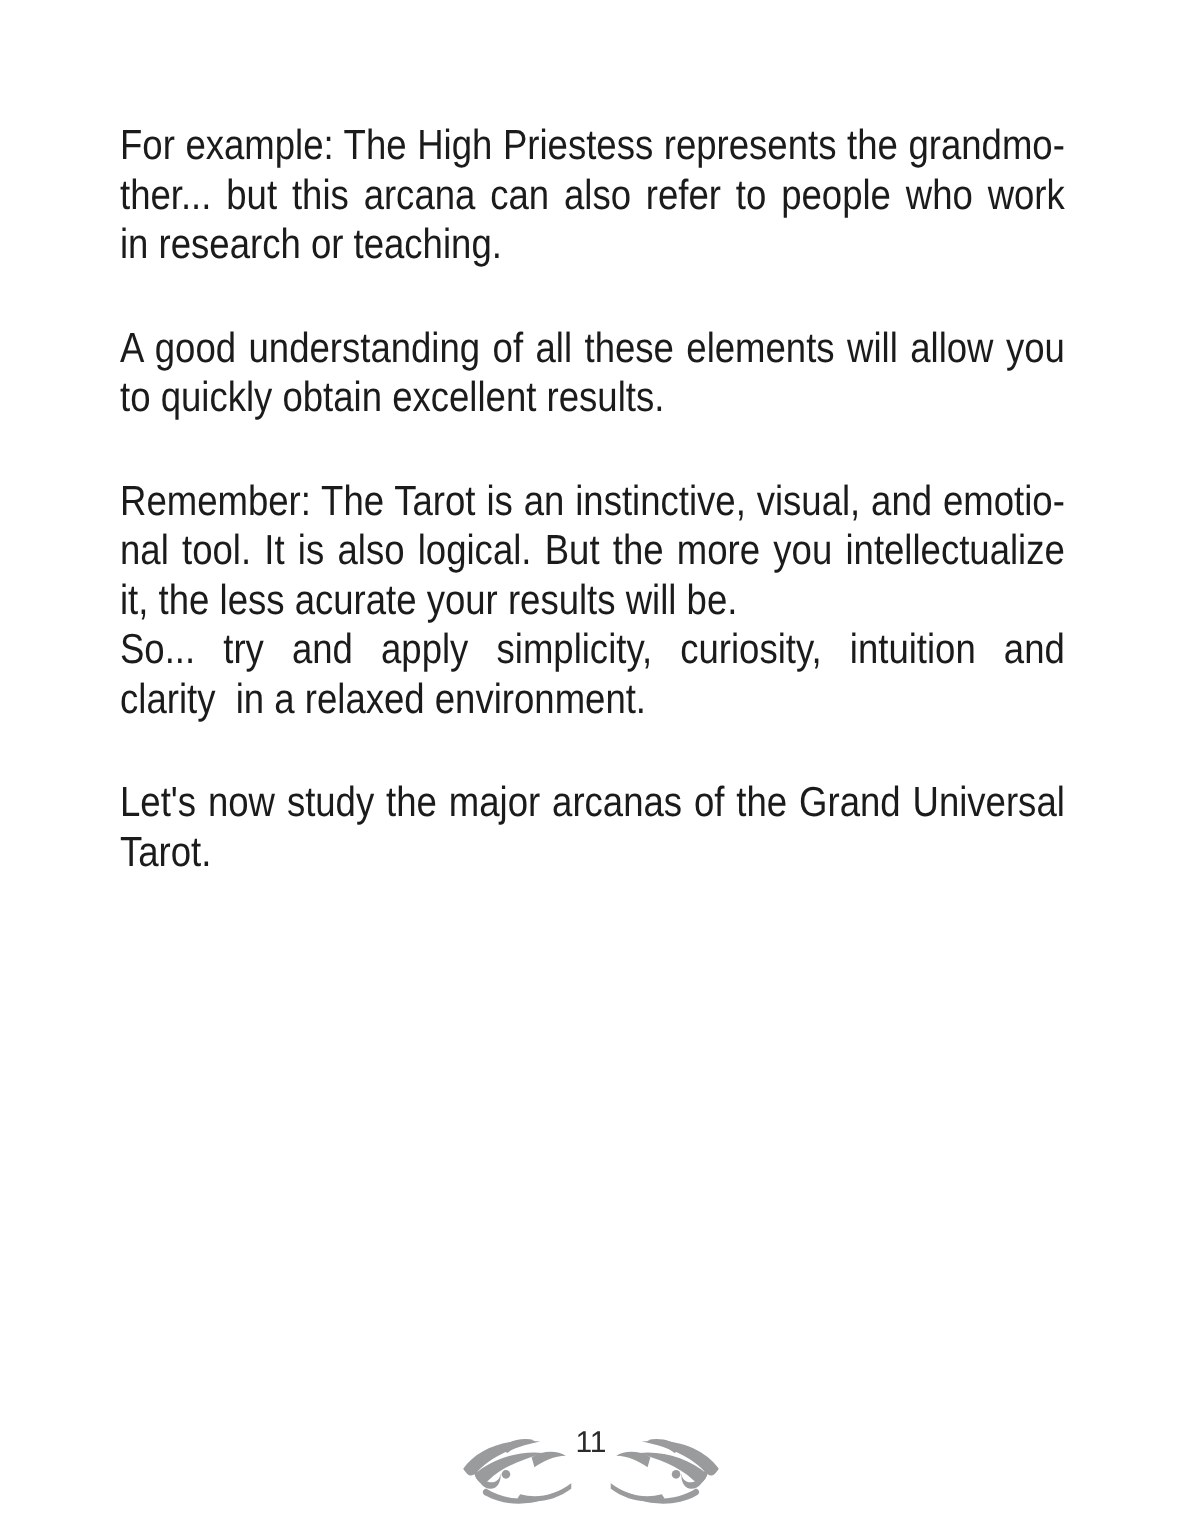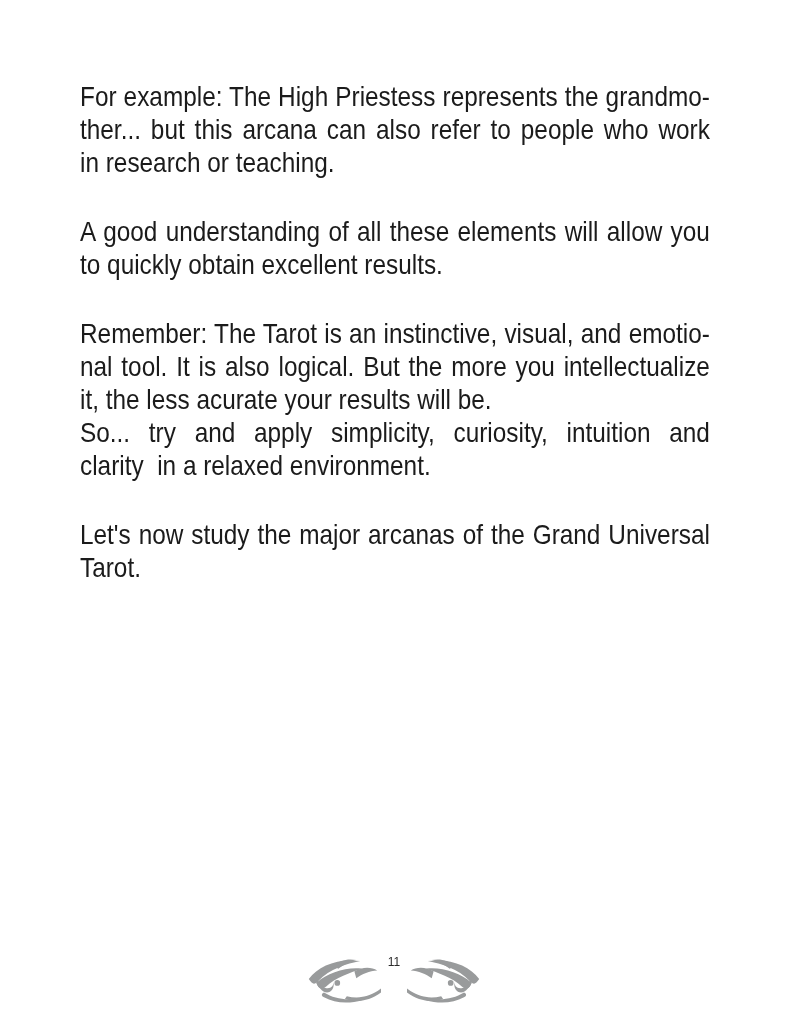--- a/index.html
+++ b/index.html
@@ -49,21 +49,21 @@
     display: flex;
     align-items: flex-start;
     justify-content: center;
   }
   .ornament { width: 76px; height: 50px; margin-top: 6px; }
   .ornament svg { display: block; width: 76px; height: 50px; }
   .ornament.right svg { transform: scaleX(-1); }
   .page-number {
     width: 34px;
     text-align: center;
-    font-size: 12px;
+    font-size: 20px;
     line-height: 20px;
     color: var(--pagenum, #2b2b2b);
     margin: 2px -4px 0 -4px;
   }
 </style>
 </head>
 <body>
 
 <main class="page">
 

